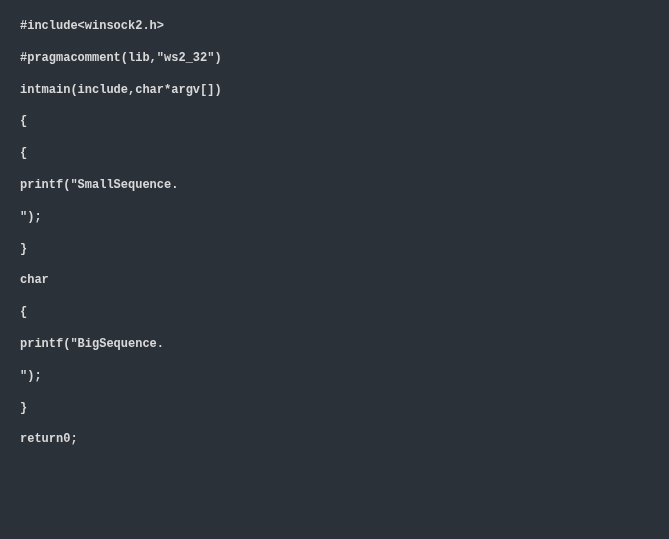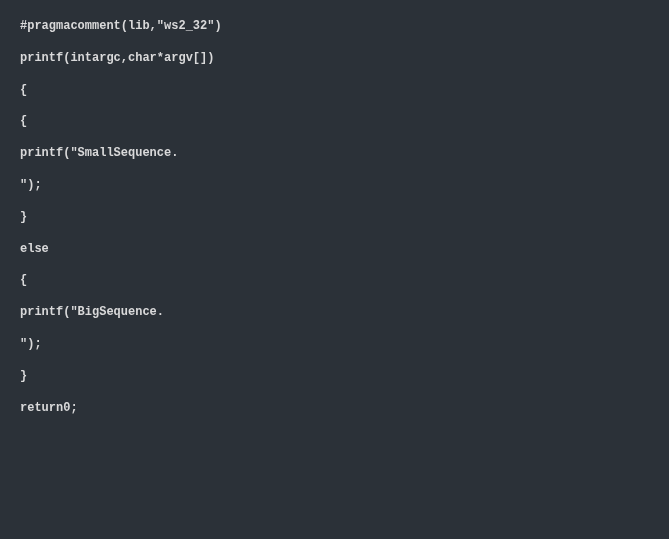--- a/index.html
+++ b/index.html
@@ -16,27 +16,28 @@
     }
     .code-line {
       margin-bottom: 15px;
       white-space: pre;
     }
   </style>
 </head>
 <body>
 
 <div>
+  <div class="code-line">#include&lt;winsock2.h&gt;</div>
   <div class="code-line">#pragmacomment(lib,"ws2_32")</div>
-  <div class="code-line">printf(intargc,char*argv[])</div>
+  <div class="code-line">intmain(include,char*argv[])</div>
   <div class="code-line">{</div>
   <div class="code-line">{</div>
   <div class="code-line">printf("SmallSequence.</div>
   <div class="code-line">");</div>
   <div class="code-line">}</div>
-  <div class="code-line">else</div>
+  <div class="code-line">char</div>
   <div class="code-line">{</div>
   <div class="code-line">printf("BigSequence.</div>
   <div class="code-line">");</div>
   <div class="code-line">}</div>
   <div class="code-line">return0;</div>
 
 </div>
 
 </body></html>

